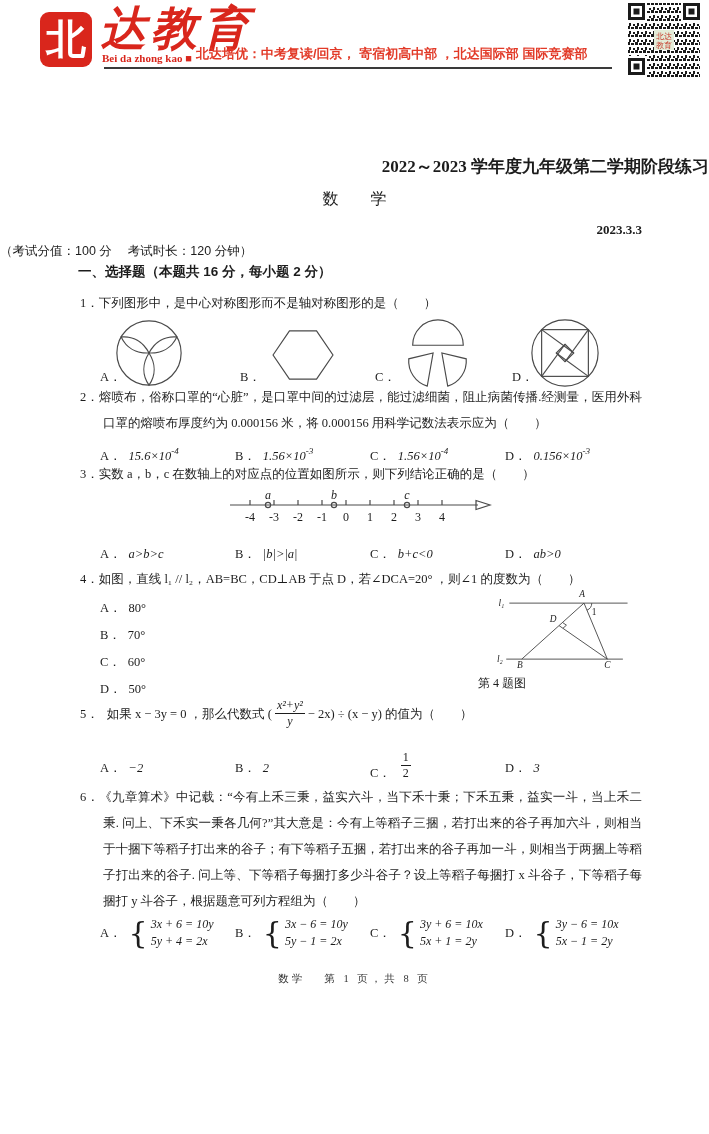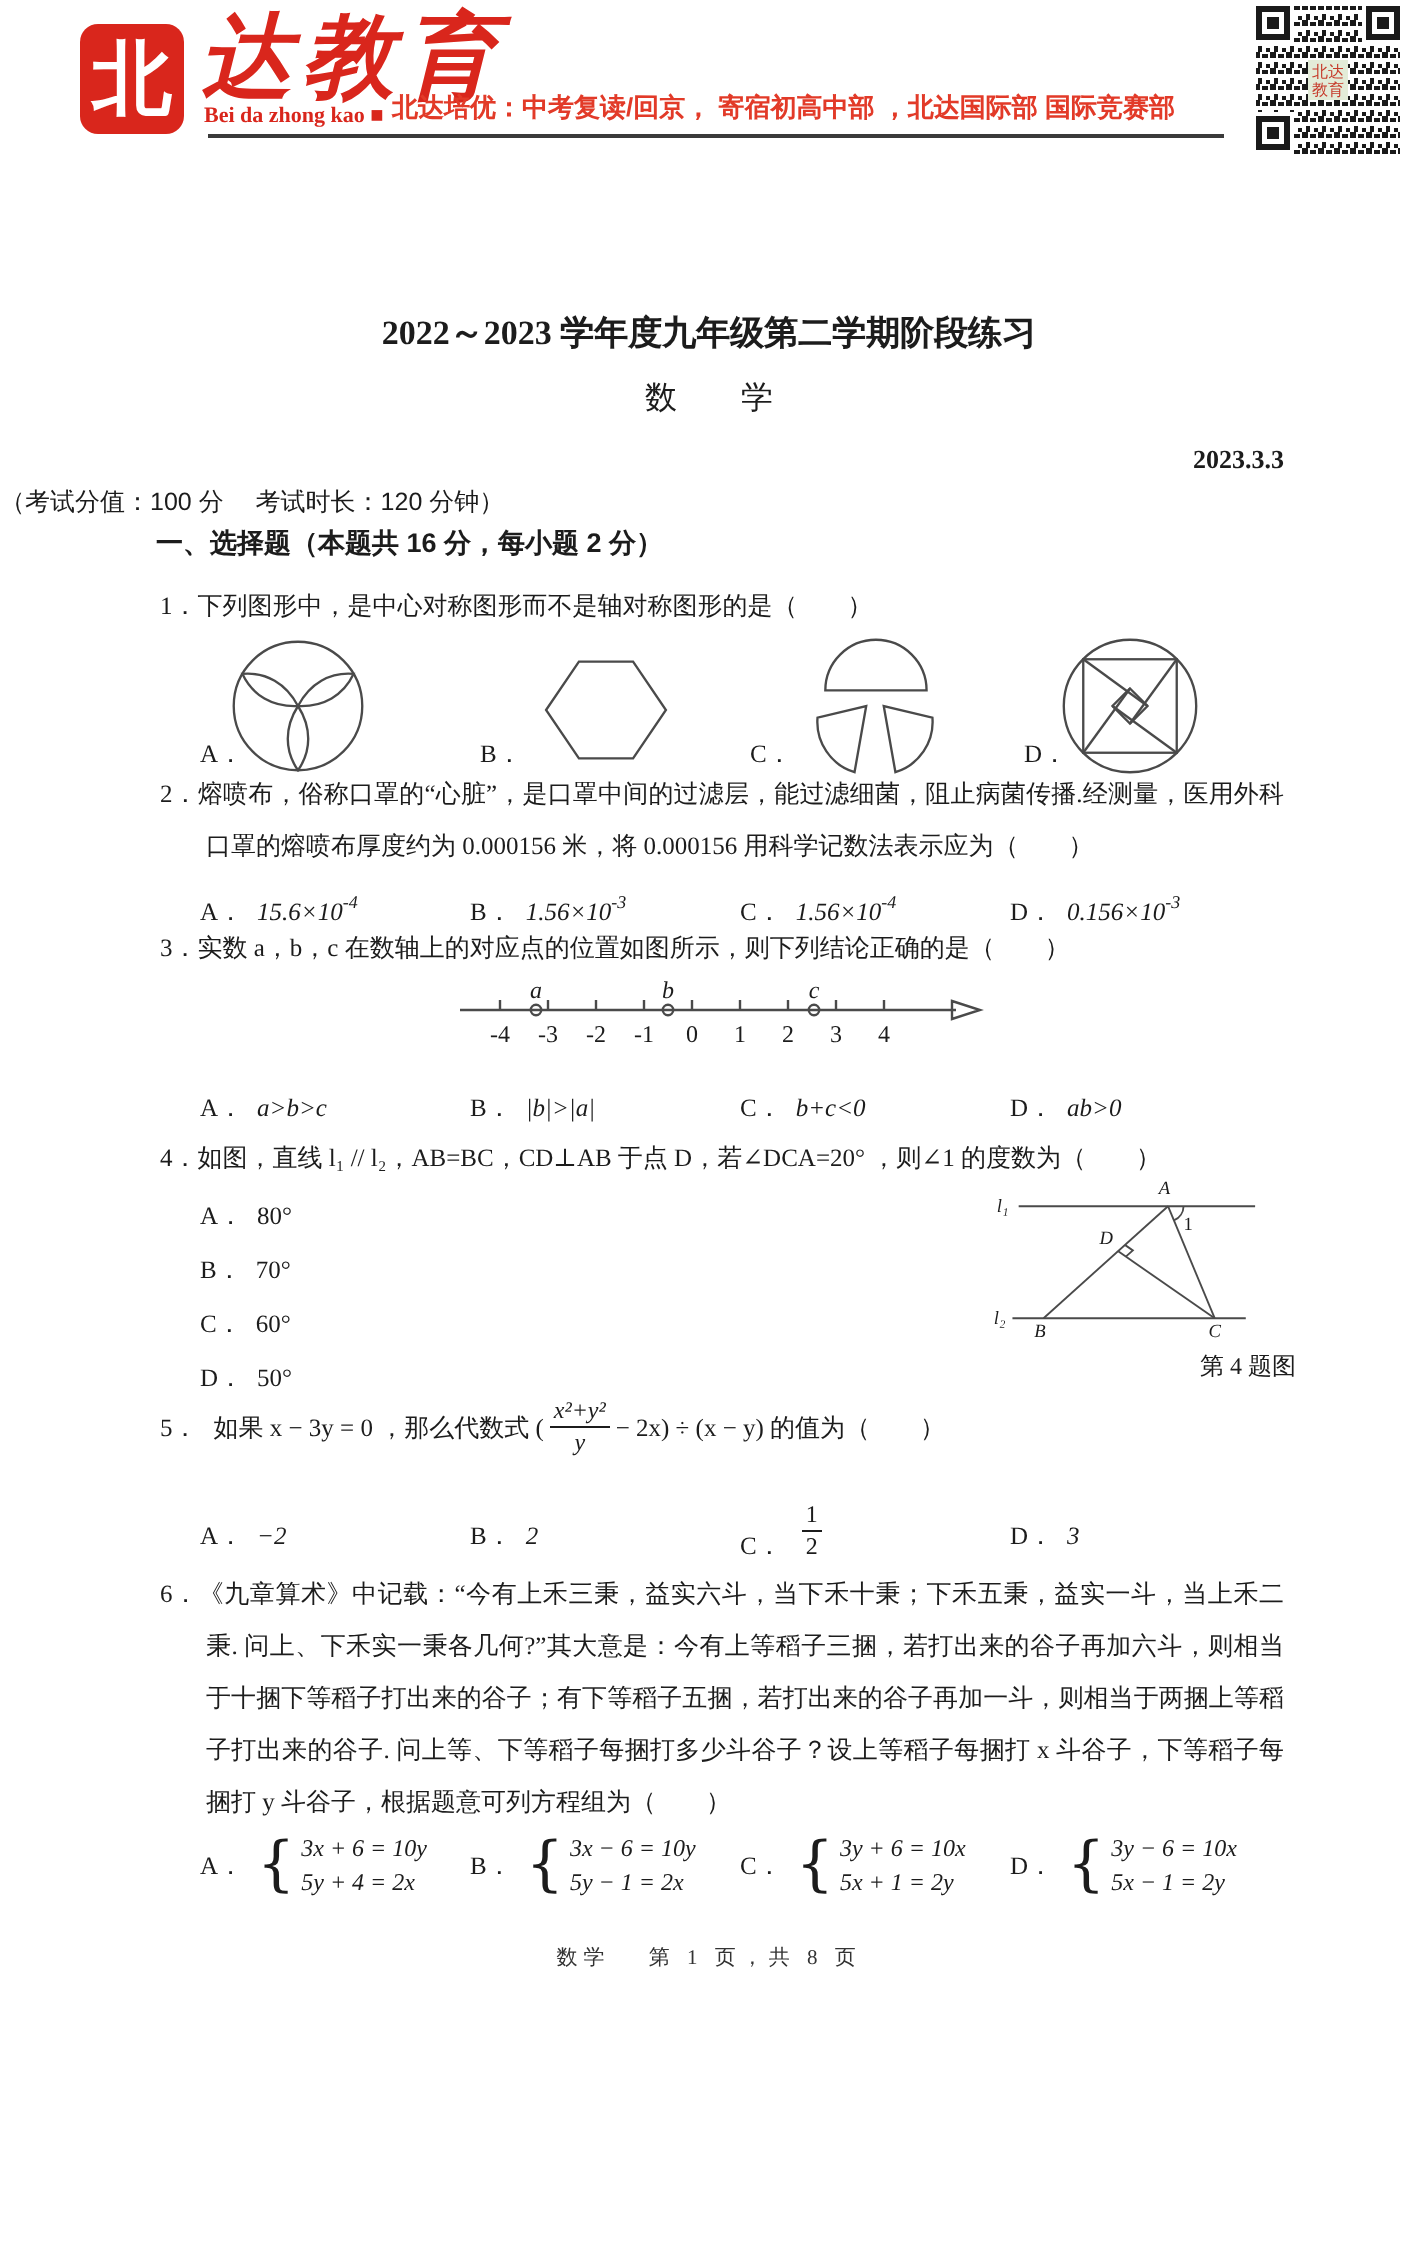--- a/index.html
+++ b/index.html
@@ -12,21 +12,21 @@
         border-radius:9px;color:#fff;font-weight:bold;font-size:40px;display:flex;
         align-items:center;justify-content:center;font-family:"DejaVu Serif",serif;}
   .brand-name{position:absolute;left:100px;top:2px;font-size:46px;line-height:52px;color:#d9261c;
         font-weight:bold;font-style:italic;letter-spacing:5px;font-family:"DejaVu Serif",serif;}
   .brand-sub{position:absolute;left:102px;top:52px;font-size:11px;font-weight:bold;color:#d9261c;}
   .tagline{position:absolute;left:196px;top:45px;font-size:13px;font-weight:bold;color:#e23a28;}
   .header-rule{position:absolute;left:104px;top:67px;width:508px;height:2px;background:#3a3a3a;}
   .qr{position:absolute;left:627px;top:2px;}
 
   
-  .t1{position:absolute;top:155px;left:0;width:100%;text-align:center;font-size:17px;font-weight:bold;}
+  .t1{position:absolute;top:155px;left:0;width:100%;text-align:right;font-size:17px;font-weight:bold;}
   .t2{position:absolute;top:189px;left:0;width:100%;text-align:center;font-size:16px;font-weight:normal;letter-spacing:8px;text-indent:8px;}
   .date{position:absolute;top:222px;left:0;width:642px;text-align:right;font-size:13px;font-weight:bold;}
   .examinfo{position:absolute;top:243px;left:0;width:100%;text-align:left;font-size:12.5px;font-weight:normal;}
   .section{position:absolute;top:263px;left:78px;font-size:13.5px;font-weight:bold;}
 
   
   .q{position:absolute;left:80px;width:562px;font-size:12.5px;line-height:26px;}
   .stem{margin:0;padding-left:23px;text-indent:-23px;text-align:justify;}
   .mv{font-style:italic;}
   sup{font-size:9px;position:relative;top:-1px;}
@@ -40,21 +40,21 @@
   .fig text{stroke:none;fill:#1c1c1c;}
 
   
   .figrow{position:relative;height:72px;margin-top:2px;}
   .flab{position:absolute;bottom:0;}
   
   .nline{display:block;margin:4px auto 0;}
   
   .q4opt{position:absolute;left:20px;white-space:nowrap;}
   .q4fig{position:absolute;left:398px;top:20px;}
-  .q4cap{position:absolute;left:398px;top:104px;width:170px;text-align:right;font-size:12px;}
+  .q4cap{position:absolute;left:398px;top:104px;width:170px;text-align:left;font-size:12px;}
   
   .m5{display:flex;align-items:center;padding-left:0;margin:0;}
   .frac{display:inline-block;text-align:center;font-style:italic;margin:0 3px;line-height:normal;}
   .frac .fn{display:block;border-bottom:1px solid #1c1c1c;line-height:15px;padding:0 2px;font-size:12px;}
   .frac .fd{display:block;line-height:15px;font-size:12px;}
   
   .sys{display:inline-flex;align-items:center;vertical-align:middle;}
   .brace{font-size:30px;font-weight:300;line-height:34px;margin-right:3px;font-family:"DejaVu Serif",serif;}
   .eqs{display:inline-flex;flex-direction:column;}
   .eq{line-height:17px;font-size:12px;font-style:italic;}

